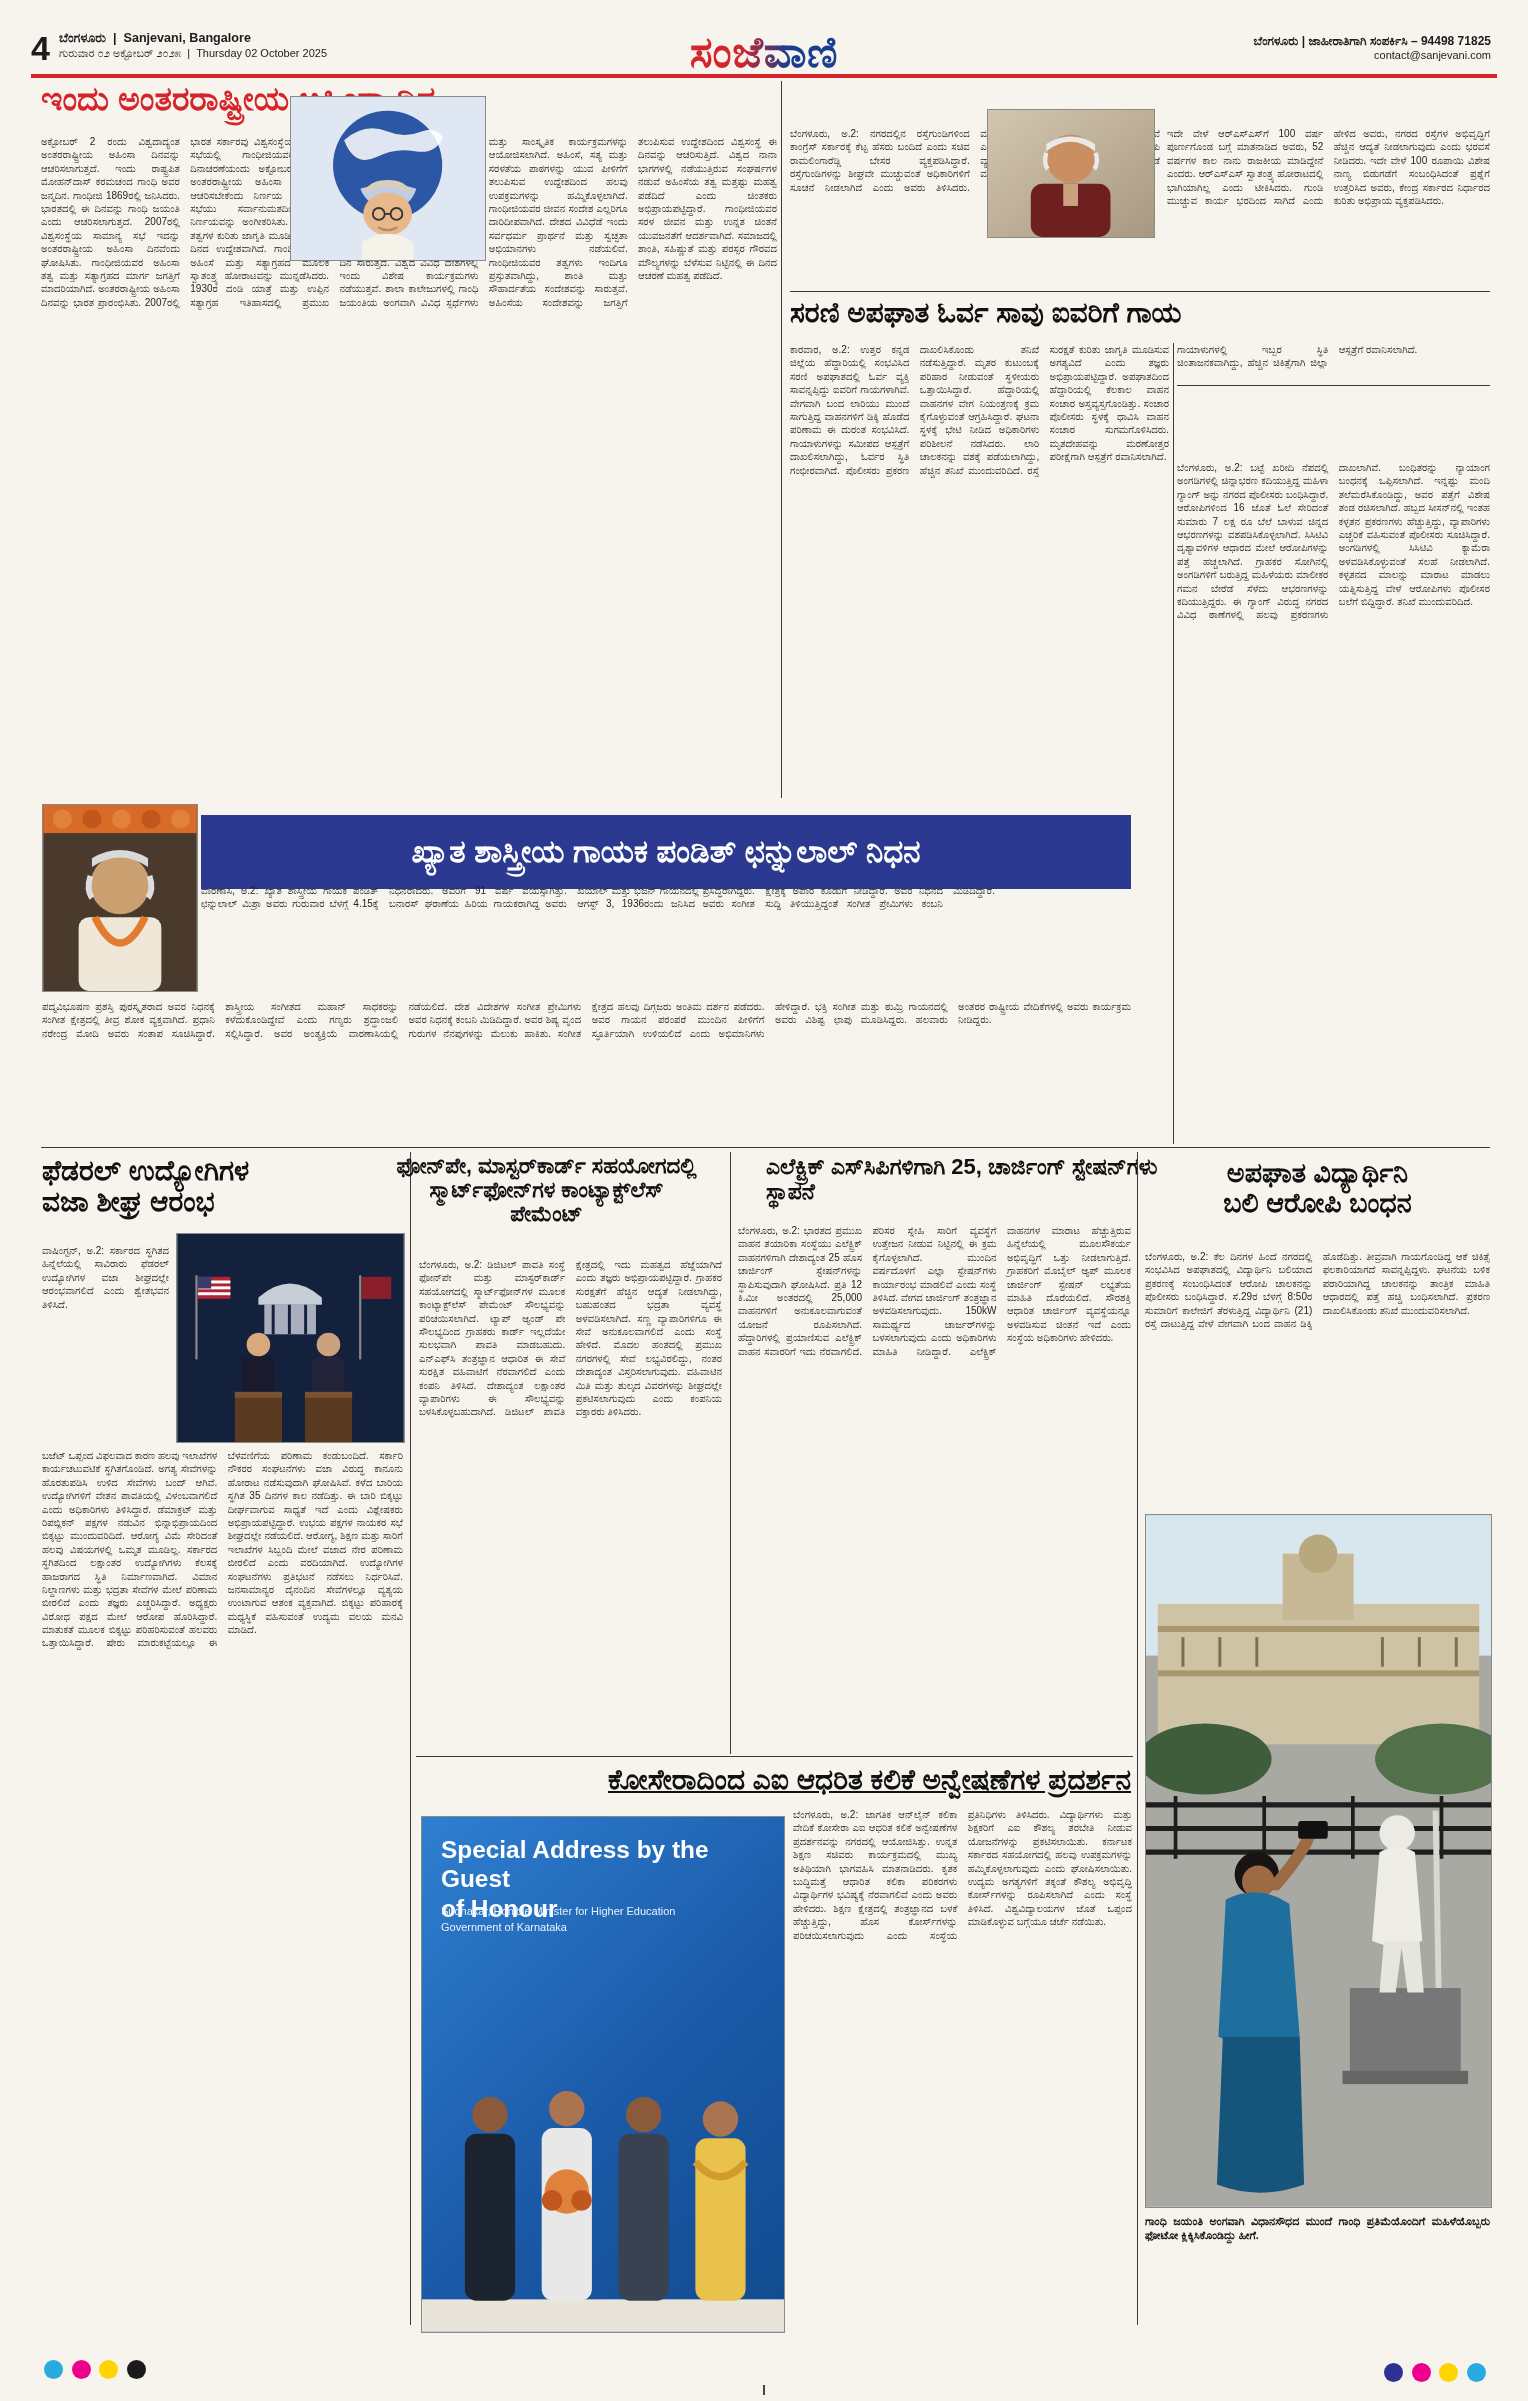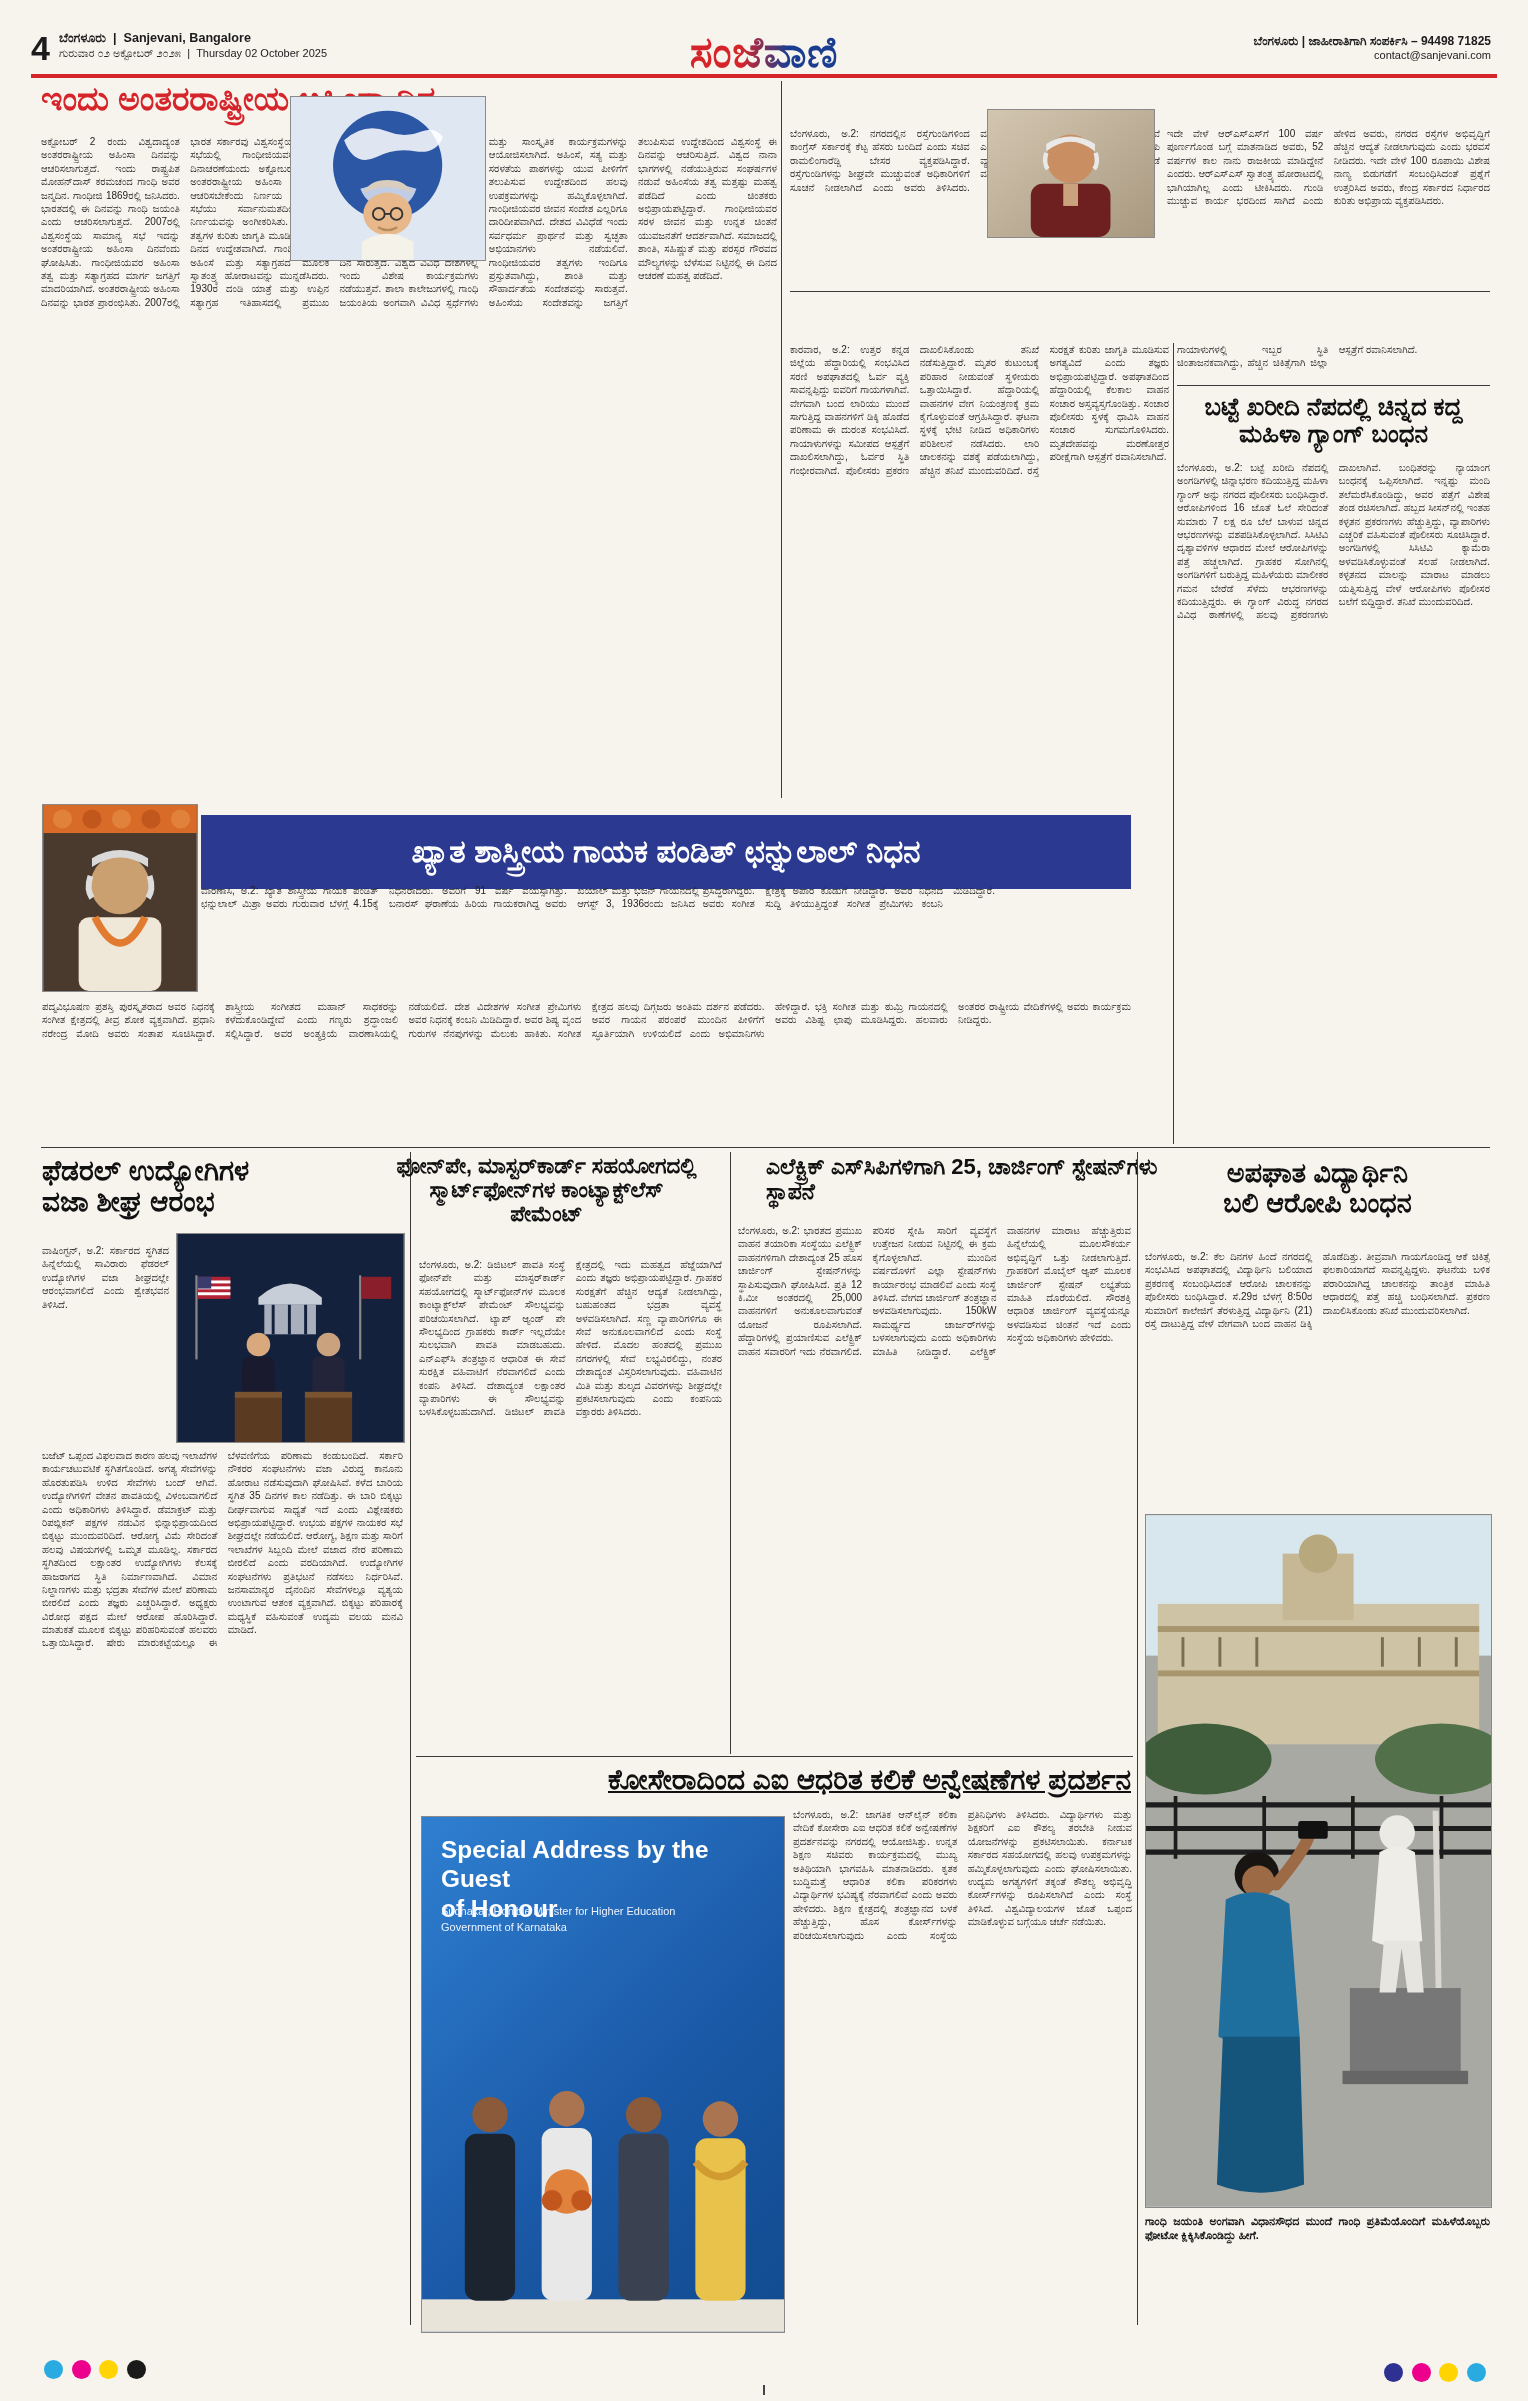--- a/index.html
+++ b/index.html
@@ -88,29 +88,26 @@
         </defs>
       <circle cx="112" cy="66" r="33" fill="#c98f62"></circle>
       <path d="M79 56 q33 -26 66 0 l0 -10 q-33 -20 -66 0 z" fill="#e9e9e9"></path>
       <path d="M79 58 q-4 14 2 22 M146 58 q4 14 -2 22" stroke="#e9e9e9" stroke-width="6" fill="none"></path>
       <rect x="58" y="100" width="108" height="72" rx="16" fill="#6e1f1f"></rect>
       <rect x="102" y="100" width="20" height="30" fill="#caa27e"></rect>
     </svg>
   </div>
 
   <div class="rl" style="left:790px;top:291px;width:700px;height:0.7px;"></div>
+  <div class="hl" style="left:790px;top:297px;width:688px;font-size:28px;">ಸರಣಿ ಅಪಘಾತ ಓರ್ವ ಸಾವು ಐವರಿಗೆ ಗಾಯ</div>
   <div class="btxt c3" style="left:790px;top:343px;width:379px;height:454px;">ಕಾರವಾರ, ಅ.2: ಉತ್ತರ ಕನ್ನಡ ಜಿಲ್ಲೆಯ ಹೆದ್ದಾರಿಯಲ್ಲಿ ಸಂಭವಿಸಿದ ಸರಣಿ ಅಪಘಾತದಲ್ಲಿ ಓರ್ವ ವ್ಯಕ್ತಿ ಸಾವನ್ನಪ್ಪಿದ್ದು ಐವರಿಗೆ ಗಾಯಗಳಾಗಿವೆ. ವೇಗವಾಗಿ ಬಂದ ಲಾರಿಯು ಮುಂದೆ ಸಾಗುತ್ತಿದ್ದ ವಾಹನಗಳಿಗೆ ಡಿಕ್ಕಿ ಹೊಡೆದ ಪರಿಣಾಮ ಈ ದುರಂತ ಸಂಭವಿಸಿದೆ. ಗಾಯಾಳುಗಳನ್ನು ಸಮೀಪದ ಆಸ್ಪತ್ರೆಗೆ ದಾಖಲಿಸಲಾಗಿದ್ದು, ಓರ್ವರ ಸ್ಥಿತಿ ಗಂಭೀರವಾಗಿದೆ. ಪೊಲೀಸರು ಪ್ರಕರಣ ದಾಖಲಿಸಿಕೊಂಡು ತನಿಖೆ ನಡೆಸುತ್ತಿದ್ದಾರೆ. ಮೃತರ ಕುಟುಂಬಕ್ಕೆ ಪರಿಹಾರ ನೀಡುವಂತೆ ಸ್ಥಳೀಯರು ಒತ್ತಾಯಿಸಿದ್ದಾರೆ. ಹೆದ್ದಾರಿಯಲ್ಲಿ ವಾಹನಗಳ ವೇಗ ನಿಯಂತ್ರಣಕ್ಕೆ ಕ್ರಮ ಕೈಗೊಳ್ಳುವಂತೆ ಆಗ್ರಹಿಸಿದ್ದಾರೆ. ಘಟನಾ ಸ್ಥಳಕ್ಕೆ ಭೇಟಿ ನೀಡಿದ ಅಧಿಕಾರಿಗಳು ಪರಿಶೀಲನೆ ನಡೆಸಿದರು. ಲಾರಿ ಚಾಲಕನನ್ನು ವಶಕ್ಕೆ ಪಡೆಯಲಾಗಿದ್ದು, ಹೆಚ್ಚಿನ ತನಿಖೆ ಮುಂದುವರಿದಿದೆ. ರಸ್ತೆ ಸುರಕ್ಷತೆ ಕುರಿತು ಜಾಗೃತಿ ಮೂಡಿಸುವ ಅಗತ್ಯವಿದೆ ಎಂದು ತಜ್ಞರು ಅಭಿಪ್ರಾಯಪಟ್ಟಿದ್ದಾರೆ. ಅಪಘಾತದಿಂದ ಹೆದ್ದಾರಿಯಲ್ಲಿ ಕೆಲಕಾಲ ವಾಹನ ಸಂಚಾರ ಅಸ್ತವ್ಯಸ್ತಗೊಂಡಿತ್ತು. ಸಂಚಾರ ಪೊಲೀಸರು ಸ್ಥಳಕ್ಕೆ ಧಾವಿಸಿ ವಾಹನ ಸಂಚಾರ ಸುಗಮಗೊಳಿಸಿದರು. ಮೃತದೇಹವನ್ನು ಮರಣೋತ್ತರ ಪರೀಕ್ಷೆಗಾಗಿ ಆಸ್ಪತ್ರೆಗೆ ರವಾನಿಸಲಾಗಿದೆ.</div>
   <div class="btxt c2" style="left:1177px;top:343px;width:313px;height:37px;">ಗಾಯಾಳುಗಳಲ್ಲಿ ಇಬ್ಬರ ಸ್ಥಿತಿ ಚಿಂತಾಜನಕವಾಗಿದ್ದು, ಹೆಚ್ಚಿನ ಚಿಕಿತ್ಸೆಗಾಗಿ ಜಿಲ್ಲಾ ಆಸ್ಪತ್ರೆಗೆ ರವಾನಿಸಲಾಗಿದೆ.</div>
   <div class="rl" style="left:1173px;top:343px;width:0.7px;height:801px;"></div>
 
   <div class="rl" style="left:1177px;top:385px;width:313px;height:0.7px;"></div>
-  <div class="hl" style="left:1177px;top:393px;width:313px;font-size:24.4px;text-align:center;">
-    <div>ಬಟ್ಟೆ ಖರೀದಿ ನೆಪದಲ್ಲಿ ಚಿನ್ನದ ಕದ್ದ</div>
-    <div>ಮಹಿಳಾ ಗ್ಯಾಂಗ್ ಬಂಧನ</div>
-  </div>
   <div class="btxt c2" style="left:1177px;top:461px;width:313px;height:683px;">ಬೆಂಗಳೂರು, ಅ.2: ಬಟ್ಟೆ ಖರೀದಿ ನೆಪದಲ್ಲಿ ಅಂಗಡಿಗಳಲ್ಲಿ ಚಿನ್ನಾಭರಣ ಕದಿಯುತ್ತಿದ್ದ ಮಹಿಳಾ ಗ್ಯಾಂಗ್ ಅನ್ನು ನಗರದ ಪೊಲೀಸರು ಬಂಧಿಸಿದ್ದಾರೆ. ಆರೋಪಿಗಳಿಂದ 16 ಜೊತೆ ಓಲೆ ಸೇರಿದಂತೆ ಸುಮಾರು 7 ಲಕ್ಷ ರೂ ಬೆಲೆ ಬಾಳುವ ಚಿನ್ನದ ಆಭರಣಗಳನ್ನು ವಶಪಡಿಸಿಕೊಳ್ಳಲಾಗಿದೆ. ಸಿಸಿಟಿವಿ ದೃಶ್ಯಾವಳಿಗಳ ಆಧಾರದ ಮೇಲೆ ಆರೋಪಿಗಳನ್ನು ಪತ್ತೆ ಹಚ್ಚಲಾಗಿದೆ. ಗ್ರಾಹಕರ ಸೋಗಿನಲ್ಲಿ ಅಂಗಡಿಗಳಿಗೆ ಬರುತ್ತಿದ್ದ ಮಹಿಳೆಯರು ಮಾಲೀಕರ ಗಮನ ಬೇರೆಡೆ ಸೆಳೆದು ಆಭರಣಗಳನ್ನು ಕದಿಯುತ್ತಿದ್ದರು. ಈ ಗ್ಯಾಂಗ್ ವಿರುದ್ಧ ನಗರದ ವಿವಿಧ ಠಾಣೆಗಳಲ್ಲಿ ಹಲವು ಪ್ರಕರಣಗಳು ದಾಖಲಾಗಿವೆ. ಬಂಧಿತರನ್ನು ನ್ಯಾಯಾಂಗ ಬಂಧನಕ್ಕೆ ಒಪ್ಪಿಸಲಾಗಿದೆ. ಇನ್ನಷ್ಟು ಮಂದಿ ತಲೆಮರೆಸಿಕೊಂಡಿದ್ದು, ಅವರ ಪತ್ತೆಗೆ ವಿಶೇಷ ತಂಡ ರಚಿಸಲಾಗಿದೆ. ಹಬ್ಬದ ಸೀಸನ್‌ನಲ್ಲಿ ಇಂತಹ ಕಳ್ಳತನ ಪ್ರಕರಣಗಳು ಹೆಚ್ಚುತ್ತಿದ್ದು, ವ್ಯಾಪಾರಿಗಳು ಎಚ್ಚರಿಕೆ ವಹಿಸುವಂತೆ ಪೊಲೀಸರು ಸೂಚಿಸಿದ್ದಾರೆ. ಅಂಗಡಿಗಳಲ್ಲಿ ಸಿಸಿಟಿವಿ ಕ್ಯಾಮೆರಾ ಅಳವಡಿಸಿಕೊಳ್ಳುವಂತೆ ಸಲಹೆ ನೀಡಲಾಗಿದೆ. ಕಳ್ಳತನದ ಮಾಲನ್ನು ಮಾರಾಟ ಮಾಡಲು ಯತ್ನಿಸುತ್ತಿದ್ದ ವೇಳೆ ಆರೋಪಿಗಳು ಪೊಲೀಸರ ಬಲೆಗೆ ಬಿದ್ದಿದ್ದಾರೆ. ತನಿಖೆ ಮುಂದುವರಿದಿದೆ.</div>
 
   <div class="photo" style="left:42px;top:804px;width:154px;height:186px;">
     <svg width="154" height="186" viewBox="0 0 208 252">
       <rect width="208" height="252" fill="#4a3a2e"></rect>
       <rect width="208" height="38" fill="#d96b28"></rect>
       <circle cx="26" cy="19" r="13" fill="#e0813c"></circle>
         <circle cx="66" cy="19" r="13" fill="#c2571d"></circle>
       <circle cx="106" cy="19" r="13" fill="#e0813c"></circle>
         <circle cx="146" cy="19" r="13" fill="#c2571d"></circle>

